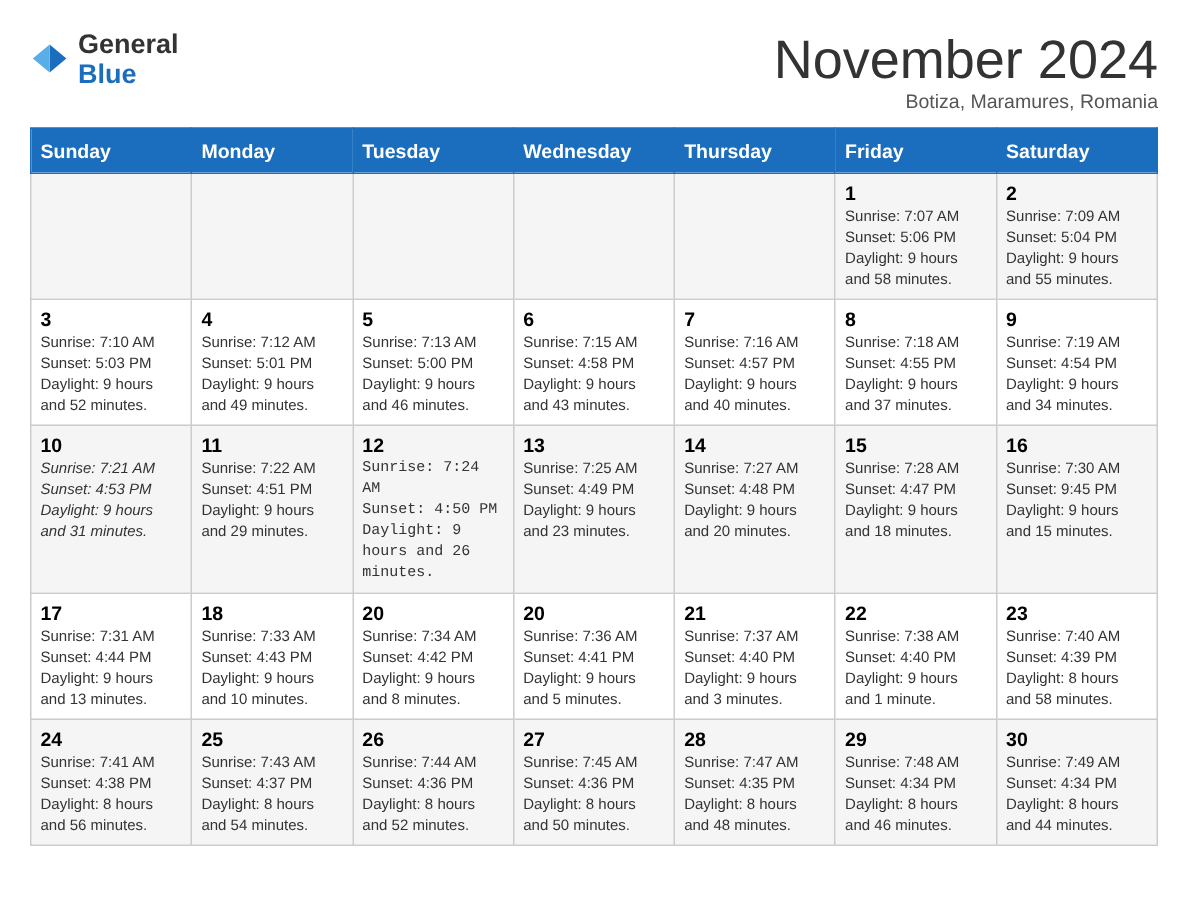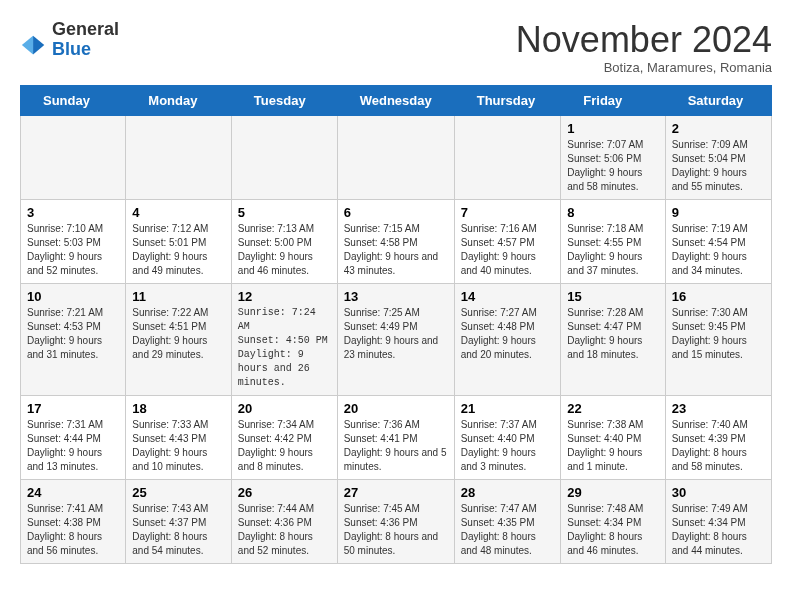--- a/index.html
+++ b/index.html
@@ -11,21 +11,21 @@
       padding: 20px;
     }
     .header-area {
       display: flex;
       align-items: flex-start;
       justify-content: space-between;
       margin-bottom: 10px;
     }
     .logo {
       display: flex;
-      align-items: flex-end;
+      align-items: center;
       gap: 4px;
     }
     .logo-text {
       font-size: 18px;
       font-weight: bold;
       line-height: 1.1;
     }
     .logo-general { color: #333; }
     .logo-blue { color: #1a6ebd; }
     .logo-icon {
@@ -46,21 +46,21 @@
       color: #555;
     }
     table {
       width: 100%;
       border-collapse: collapse;
       font-size: 11px;
     }
     thead tr th {
       background-color: #1a6ebd;
       color: #fff;
-      padding: 7px 22px;
+      padding: 7px 6px;
       text-align: left;
       font-size: 13px;
       font-weight: bold;
       border: 1px solid #1a6ebd;
     }
     tbody tr td {
       vertical-align: top;
       padding: 5px 6px;
       border: 1px solid #ccc;
       width: 107px;
@@ -180,21 +180,21 @@
         <td>
           <span class="day-num">9</span>
           <div class="day-detail" style="white-space: pre-line;">Sunrise: 7:19 AM
 Sunset: 4:54 PM
 Daylight: 9 hours and 34 minutes.</div>
         </td>
       </tr>
       <tr>
         <td>
           <span class="day-num">10</span>
-          <div class="day-detail" style="white-space: pre-line;">Sunrise: 7:21 AM
+          <div class="day-detail" style="white-space: pre-line; font-style: italic;">Sunrise: 7:21 AM
 Sunset: 4:53 PM
 Daylight: 9 hours and 31 minutes.</div>
         </td>
         <td>
           <span class="day-num">11</span>
           <div class="day-detail" style="white-space: pre-line;">Sunrise: 7:22 AM
 Sunset: 4:51 PM
 Daylight: 9 hours and 29 minutes.</div>
         </td>
         <td>

